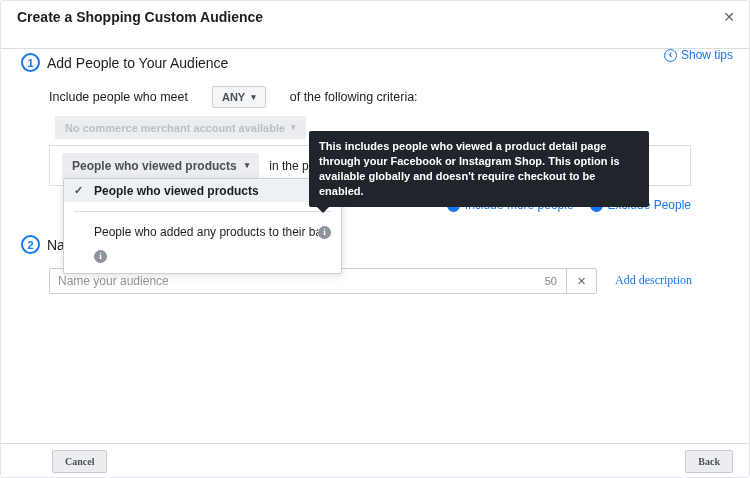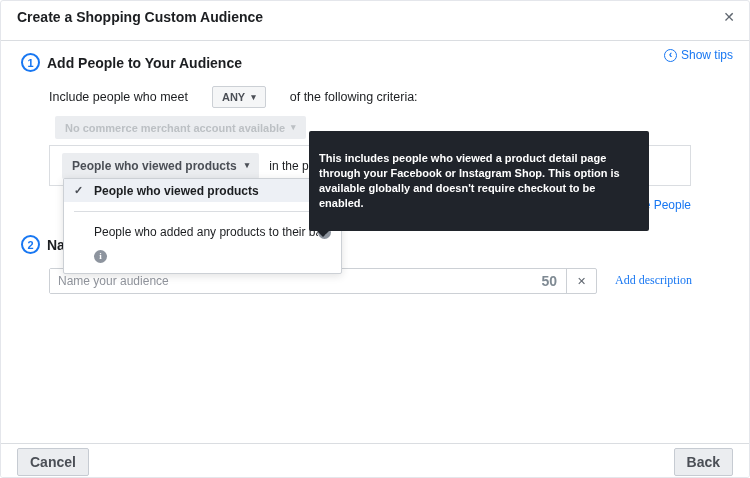--- a/index.html
+++ b/index.html
@@ -3,70 +3,70 @@
 <meta charset="utf-8">
 <style>
   * { margin:0; padding:0; box-sizing:border-box; }
   html,body { background:#fff; }
   .canvas {
     position:relative; width:750px; height:478px; background:#fff;
     font-family:"Liberation Sans", sans-serif; color:#1c1e21; overflow:hidden;
     border:1px solid #e4e6eb; border-radius:3px;
   }
   
-  .modal-header { position:absolute; top:0; left:0; right:0; height:40px; border-bottom:1px solid #dadde1; }
+  .modal-header { position:absolute; top:0; left:0; right:0; height:48px; border-bottom:1px solid #dadde1; }
   .modal-title { position:absolute; left:16px; top:0; line-height:32px; font-size:14px; font-weight:bold; }
   .close-btn { position:absolute; right:14px; top:8px; font-size:14px; color:#606770; cursor:pointer; line-height:16px; }
   
   .show-tips { position:absolute; top:47px; right:16px; display:flex; align-items:center; gap:4px; color:#1877F2; font-size:12px; cursor:pointer; }
   .tips-circle { width:13px; height:13px; border:1px solid #1877F2; border-radius:50%; display:inline-flex; align-items:center; justify-content:center; font-size:11px; font-weight:bold; line-height:1; padding-bottom:1px; }
   
   .step-circle { position:absolute; width:19px; height:19px; border:2px solid #1877F2; border-radius:50%; color:#1877F2; font-size:11px; font-weight:bold; display:flex; align-items:center; justify-content:center; }
   .step1-circle { left:20px; top:52px; }
   .step2-circle { left:20px; top:234px; }
-  .step-heading { position:absolute; left:46px; font-size:14px; font-weight:bold; color:#1c1e21; white-space:nowrap; }
+  .step-heading { position:absolute; left:46px; font-size:14px; font-weight:normal; color:#1c1e21; white-space:nowrap; }
   .step1-heading { top:54px; }
   .step2-heading { top:236px; z-index:1; }
   
   .criteria-intro { position:absolute; left:48px; top:83px; height:26px; display:flex; align-items:center; gap:24px; font-size:12.5px; color:#1c1e21; }
   .any-btn { background:#f5f6f7; border:1px solid #ccd0d5; border-radius:2px; padding:4px 9px; font-size:11px; font-weight:bold; color:#4b4f56; cursor:pointer; display:inline-flex; align-items:center; gap:6px; }
   .caret { font-size:9px; line-height:1; }
   
   .merchant-btn { position:absolute; left:48px; top:115px; height:23px; background:#ebedf0; border-radius:2px; padding:0 10px; display:inline-flex; align-items:center; gap:6px; font-size:11px; font-weight:bold; color:#bcc0c4; cursor:default;margin-left:6px; }
   
   .criteria-box { position:absolute; left:48px; top:144px; width:642px; height:41px; background:#fff; border:1px solid #dadde1; display:flex; align-items:center; gap:10px; padding-left:12px; z-index:0; }
   .rule-btn { background:#ebedf0; border-radius:2px; padding:6px 10px; font-size:12px; font-weight:bold; color:#4b4f56; cursor:pointer; display:inline-flex; align-items:center; gap:8px; }
   .in-past { font-size:12px; color:#1c1e21; }
   .duration-input { width:56px; height:26px; border:1px solid #ccd0d5; border-radius:2px; font-size:12px; padding:0 6px; }
   
-  .tooltip { position:absolute; left:308px; top:130px; width:340px; background:#20242b; color:#fff; font-size:11px; font-weight:bold; line-height:15px; padding:20px 10px; border-radius:2px; z-index:10; }
+  .tooltip { position:absolute; left:308px; top:130px; width:340px; background:#20242b; color:#fff; font-size:11px; font-weight:bold; line-height:15px; padding:8px 10px; border-radius:2px; z-index:10; }
   .tooltip::after { content:""; position:absolute; left:8px; bottom:-6px; border-left:6px solid transparent; border-right:6px solid transparent; border-top:6px solid #20242b; }
   
   .menu { position:absolute; left:62px; top:177px; width:279px; background:#fff; border:1px solid #ccd0d5; border-radius:2px; box-shadow:0 2px 8px rgba(0,0,0,0.12); z-index:5; padding-bottom:5px; }
   .menu-item { display:flex; align-items:center; height:24px; padding:0 10px 0 10px; font-size:12px; color:#1c1e21; cursor:pointer; }
   .menu-item.selected { background:#edf0f5; font-weight:bold; height:23px; }
   .check-col { width:20px; font-size:11px; color:#4b4f56; }
   .menu-label { flex:1; white-space:nowrap; overflow:hidden; }
   .info-icon { width:13px; height:13px; border-radius:50%; background:#8d949e; color:#fff; font-size:9px; font-weight:bold; display:inline-flex; align-items:center; justify-content:center; font-family:"Liberation Serif", serif; flex:none; cursor:pointer; }
   .menu-item.selected .info-icon { background:#737d8c; }
   .menu-divider { border-top:1px solid #dadde1; margin:9px 10px 8px 10px; }
   
   .links-row { position:absolute; top:197px; right:58px; display:flex; align-items:center; gap:16px; font-size:12px; color:#1877F2; }
   .link-item { display:flex; align-items:center; gap:5px; cursor:pointer; }
   .pm-icon { width:13px; height:13px; border-radius:50%; background:#1877F2; color:#fff; font-size:11px; font-weight:bold; display:inline-flex; align-items:center; justify-content:center; line-height:1; padding-bottom:1px; }
   
   .name-group { position:absolute; left:48px; top:267px; width:548px; height:26px; border:1px solid #ccd0d5; border-radius:2px; display:flex; align-items:stretch; background:#fff; }
   .name-input { flex:1; border:none; outline:none; padding:0 8px; font-size:12px; font-family:"Liberation Sans", sans-serif; color:#1c1e21; min-width:0; }
   .name-input::placeholder { color:#90949c; }
-  .char-count { display:flex; align-items:center; padding-right:9px; font-size:14px; color:#7f8a93;font-weight:bold; }
+  .char-count { display:flex; align-items:center; padding-right:9px; font-size:11px; color:#7f8a93; }
   .clear-btn { width:30px; border-left:1px solid #ccd0d5; display:flex; align-items:center; justify-content:center; font-size:11px; color:#606770; cursor:pointer; }
   .add-desc { position:absolute; left:614px; top:272px; font-size:12px; color:#1877F2; cursor:pointer;font-family:Liberation Serif, serif; }
   
   .footer { position:absolute; left:0; right:0; top:442px; height:36px; border-top:1px solid #dadde1; background:#fff; display:flex; align-items:center; justify-content:space-between; padding:0 16px; }
-  .btn { border-radius:2px; font-size:14px; font-weight:bold; padding:5px 12px; cursor:pointer; font-family:Liberation Sans, sans-serif; }
+  .btn { border-radius:2px; font-size:10px; font-weight:bold; padding:5px 12px; cursor:pointer; font-family:Liberation Serif, serif;margin-left:35px; }
   .btn-gray { background:#ebedf0; border:1px solid #c6cbd2; color:#4b4f56; }
   .btn-right-group { display:flex; align-items:center; gap:20px; }
   .btn-primary-disabled { background:#c3d6f1; border:1px solid #c3d6f1; color:#ffffff; padding:5px 13px; cursor:default; }
 </style>
 </head>
 <body>
 
 <div class="canvas">
 
   <div class="modal-header">

